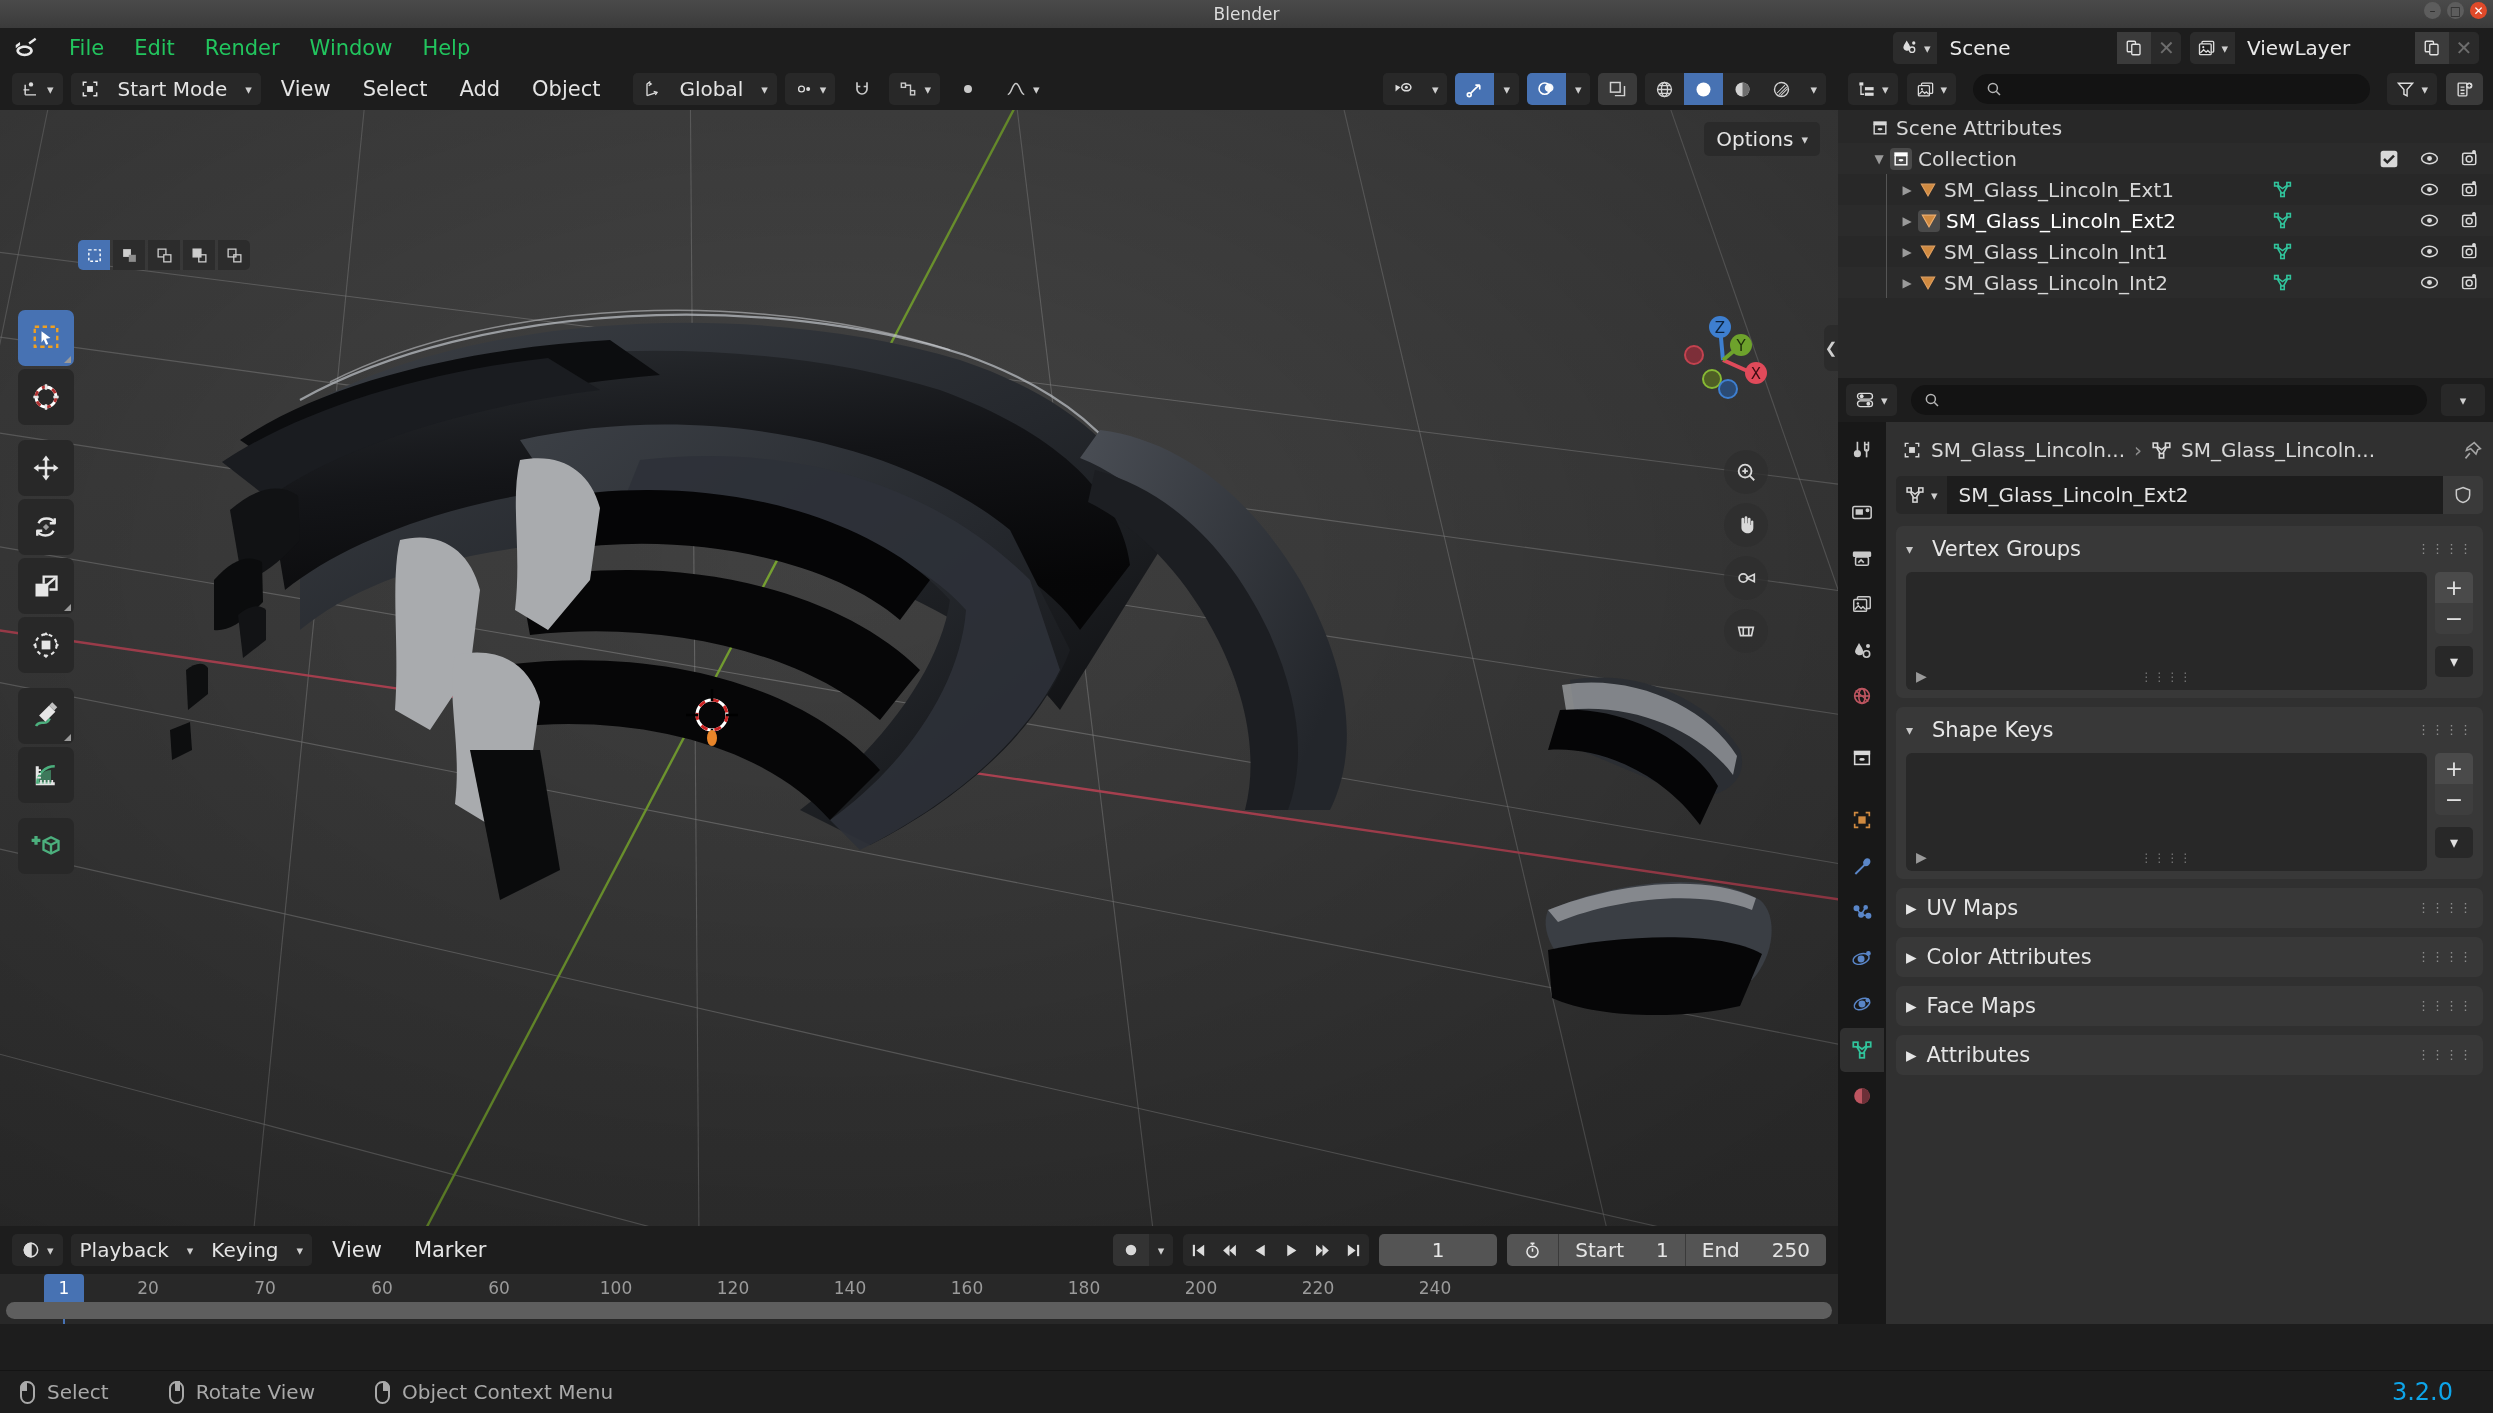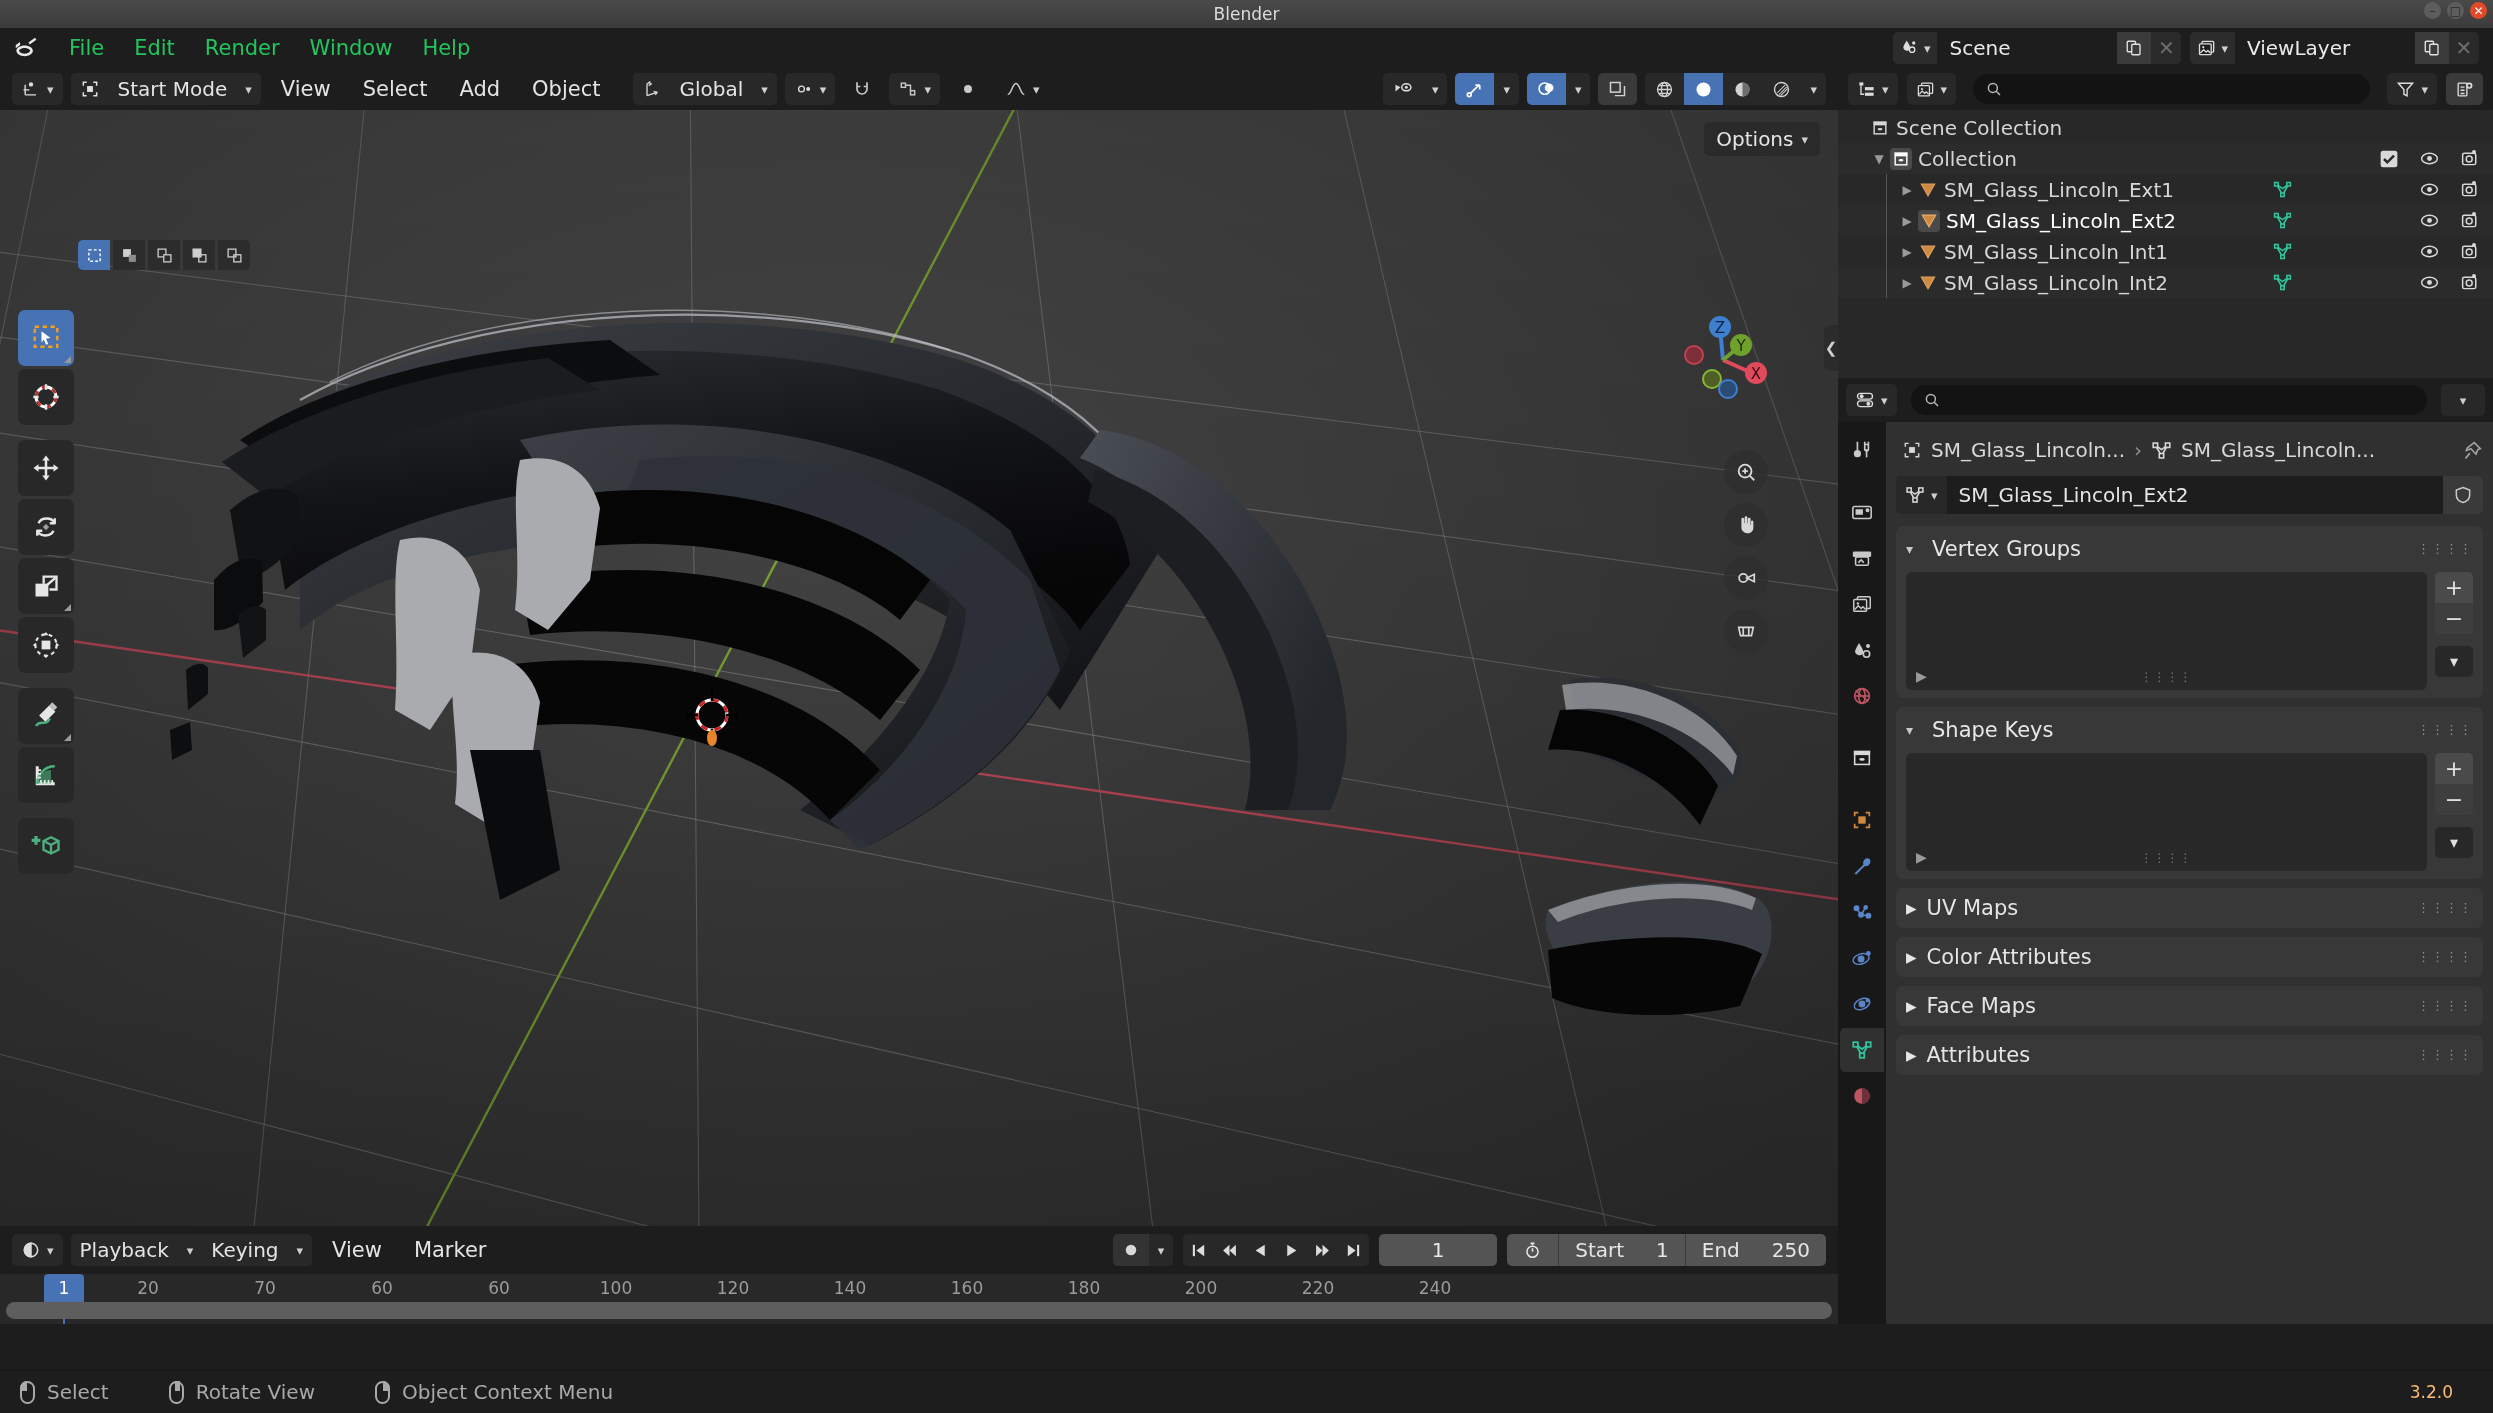--- a/index.html
+++ b/index.html
@@ -174,21 +174,21 @@
   .lbtn.bot{ border-radius:0 0 5px 5px; background:#3e3e3e;}
   .lbtn.down{ margin-top:12px; border-radius:5px; background:#282828; font-size:16px;}
   .closedpanel{ background:#383838; border-radius:7px; margin-bottom:9px; height:40px; display:flex; align-items:center; padding:0 10px; gap:10px;}
 
   
   #statusbar{
     position:absolute; left:0; bottom:0; width:100%; height:43px; background:#1d1d1d;
     display:flex; align-items:center; padding:0 20px; gap:0; border-top:1px solid #141414;
   }
   .statitem{ display:flex; align-items:center; gap:12px; font-size:20px; color:#a9a9a9; margin-right:60px;}
-  #version{ margin-left:auto; font-size:17px; color:#fdba74; padding-right:20px;}
+  #version{ margin-left:auto; font-size:24px; color:#0ea5e9; padding-right:20px;}
   .mouseicon{ width:15px;height:23px;border:2px solid #a9a9a9; border-radius:8px; position:relative;}
   .mouseicon.lmb::before{ content:""; position:absolute; left:-2px;top:-2px;width:7px;height:10px;background:#a9a9a9;border-radius:8px 0 0 0;}
   .mouseicon.mmb::before{ content:""; position:absolute; left:4px;top:-2px;width:5px;height:10px;background:#a9a9a9;}
   .mouseicon.rmb::before{ content:""; position:absolute; right:-2px;top:-2px;width:7px;height:10px;background:#a9a9a9;border-radius:0 8px 0 0;}
   svg{ display:block; }
 </style>
 </head>
 <body>
 
 <div id="titlebar">
@@ -837,21 +837,21 @@
 
         <div class="olrow">
           <span class="disc"></span>
           <span>
             <svg width="20" height="20" viewBox="0 0 24 24" fill="none" stroke="#d8d8d8" stroke-width="1.7">
               <rect x="4" y="4" width="16" height="4" fill="#d8d8d8" stroke="none"></rect>
               <rect x="5" y="8" width="14" height="11"></rect>
                 <ellipse cx="12" cy="13.5" rx="3" ry="1.4" fill="#d8d8d8" stroke="none"></ellipse>
               </svg>
           </span>
-          <span class="lbl">Scene Collection</span>
+          <span class="lbl">Scene Attributes</span>
         </div>
 
         <div class="olrow alt" style="padding-left:30px;">
           <span class="disc">▼</span>
           <span class="selbox">
             <svg width="20" height="20" viewBox="0 0 24 24" fill="none" stroke="#ffffff" stroke-width="1.7">
               <rect x="4" y="4" width="16" height="4" fill="#ffffff" stroke="none"></rect>
               <rect x="5" y="8" width="14" height="11"></rect>
                 <ellipse cx="12" cy="13.5" rx="3" ry="1.4" fill="#ffffff" stroke="none"></ellipse>
               </svg>

